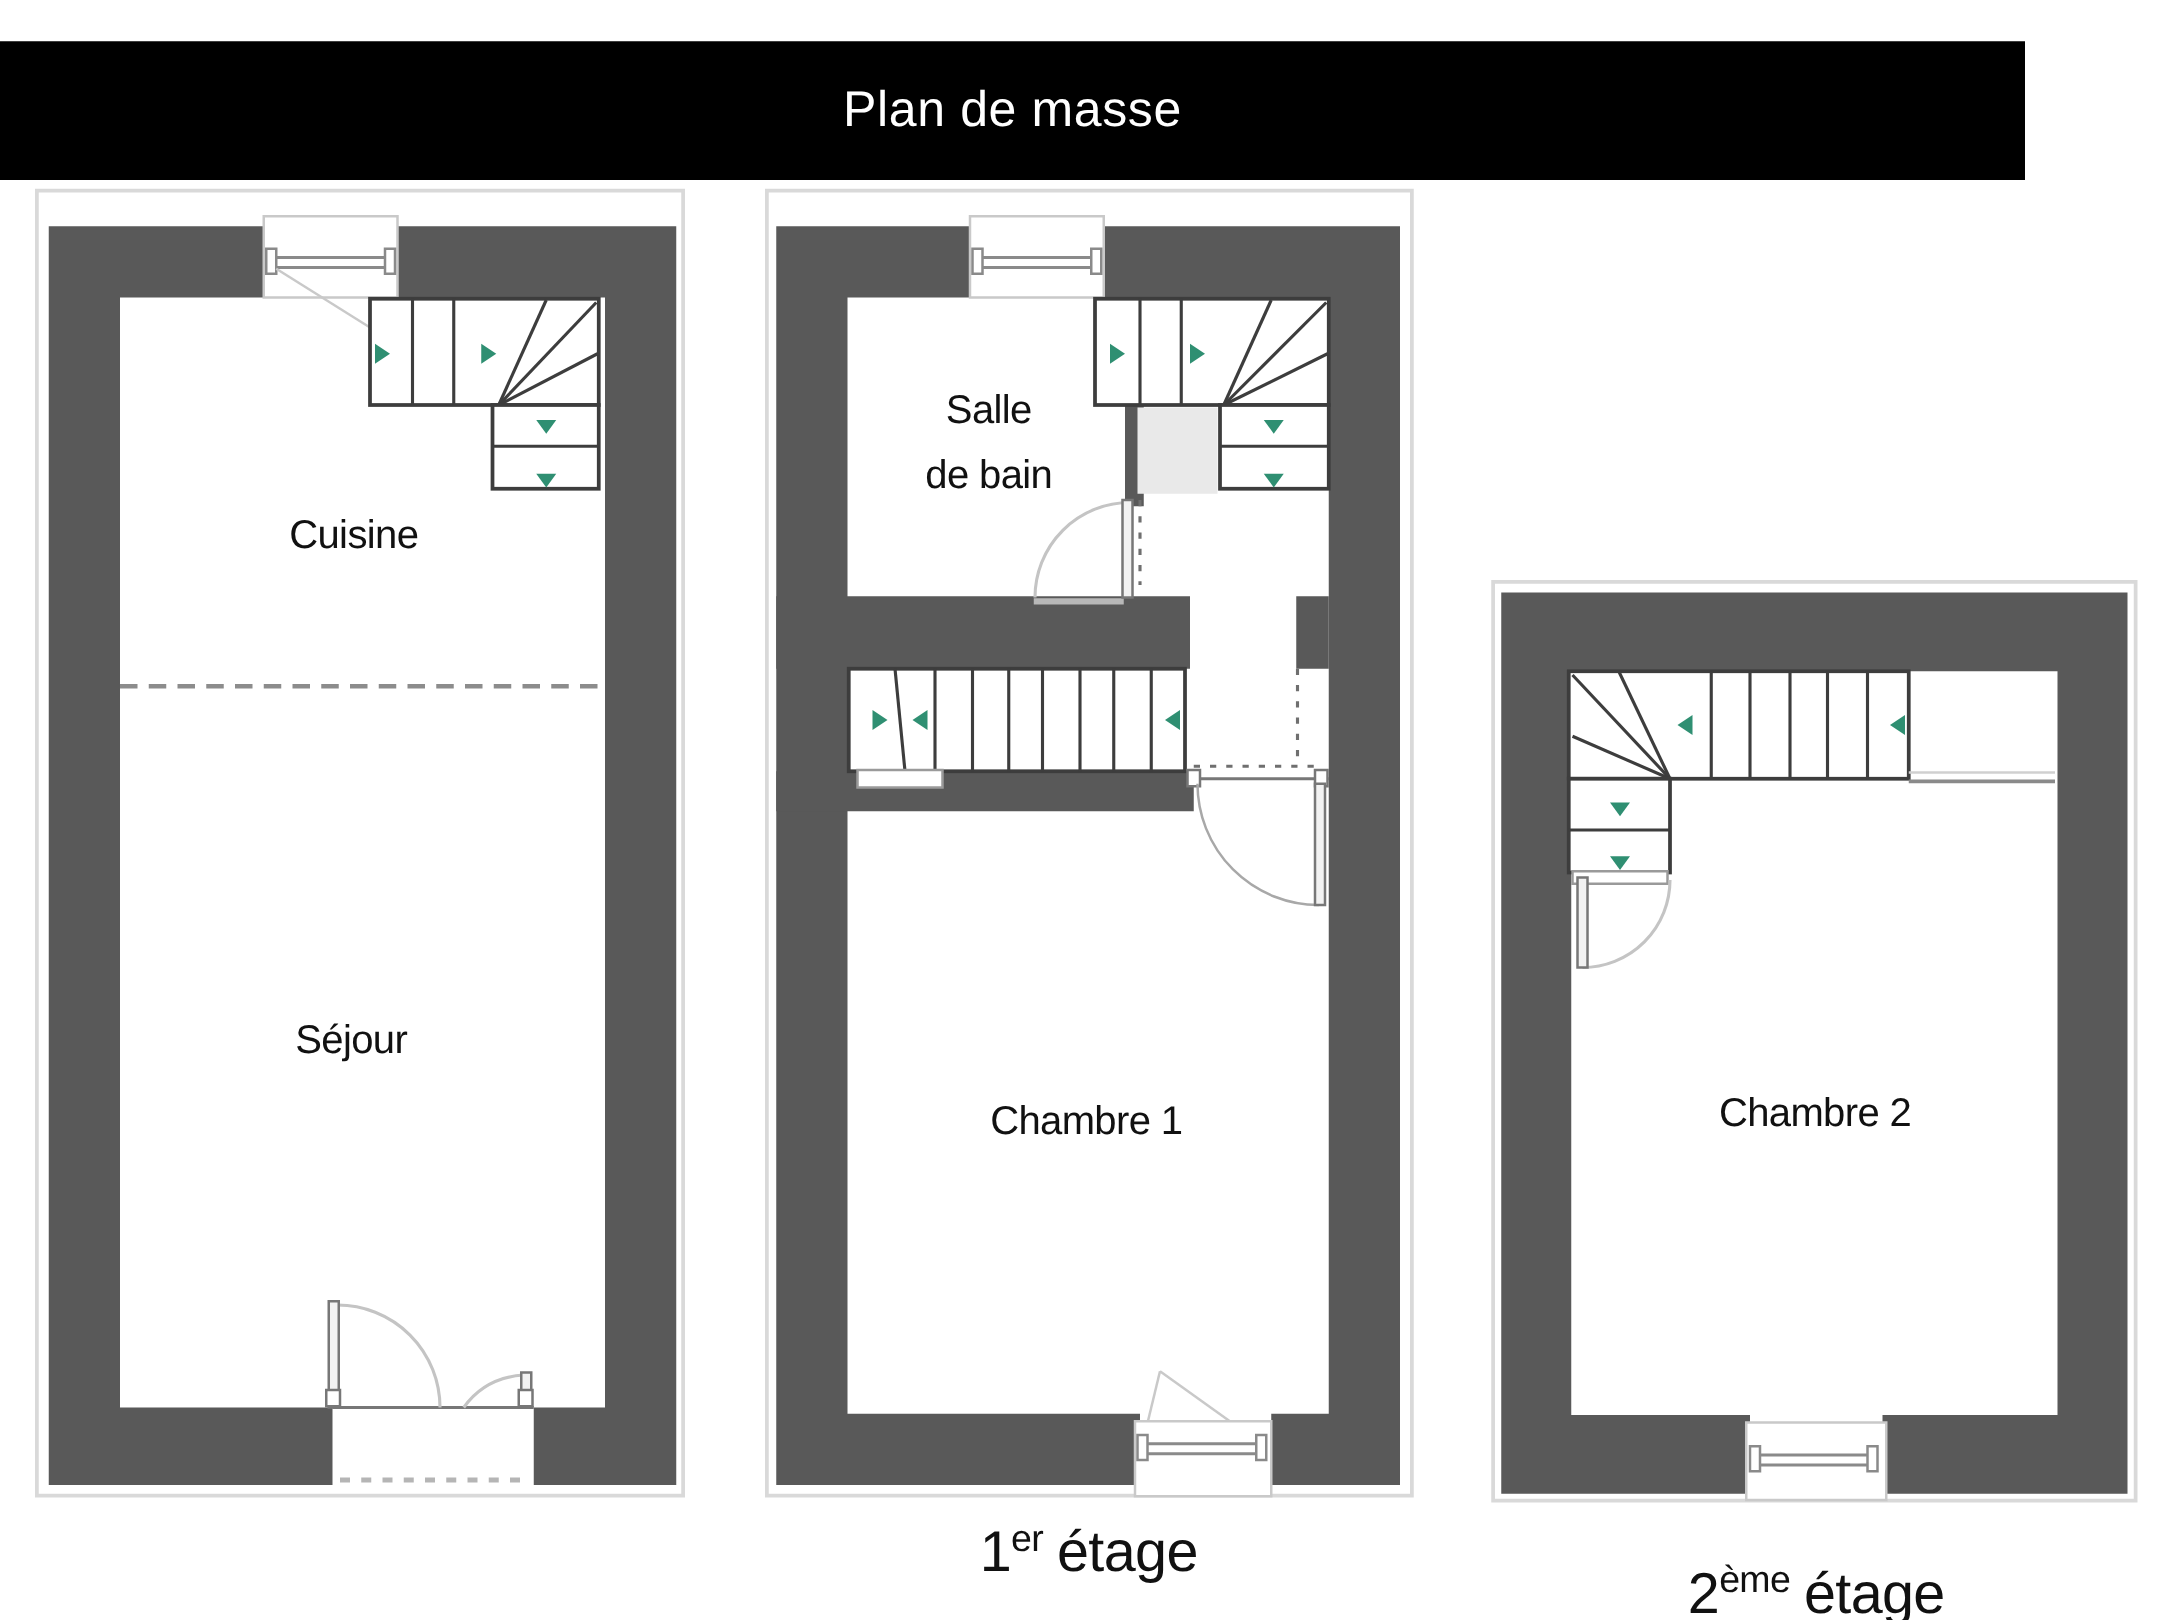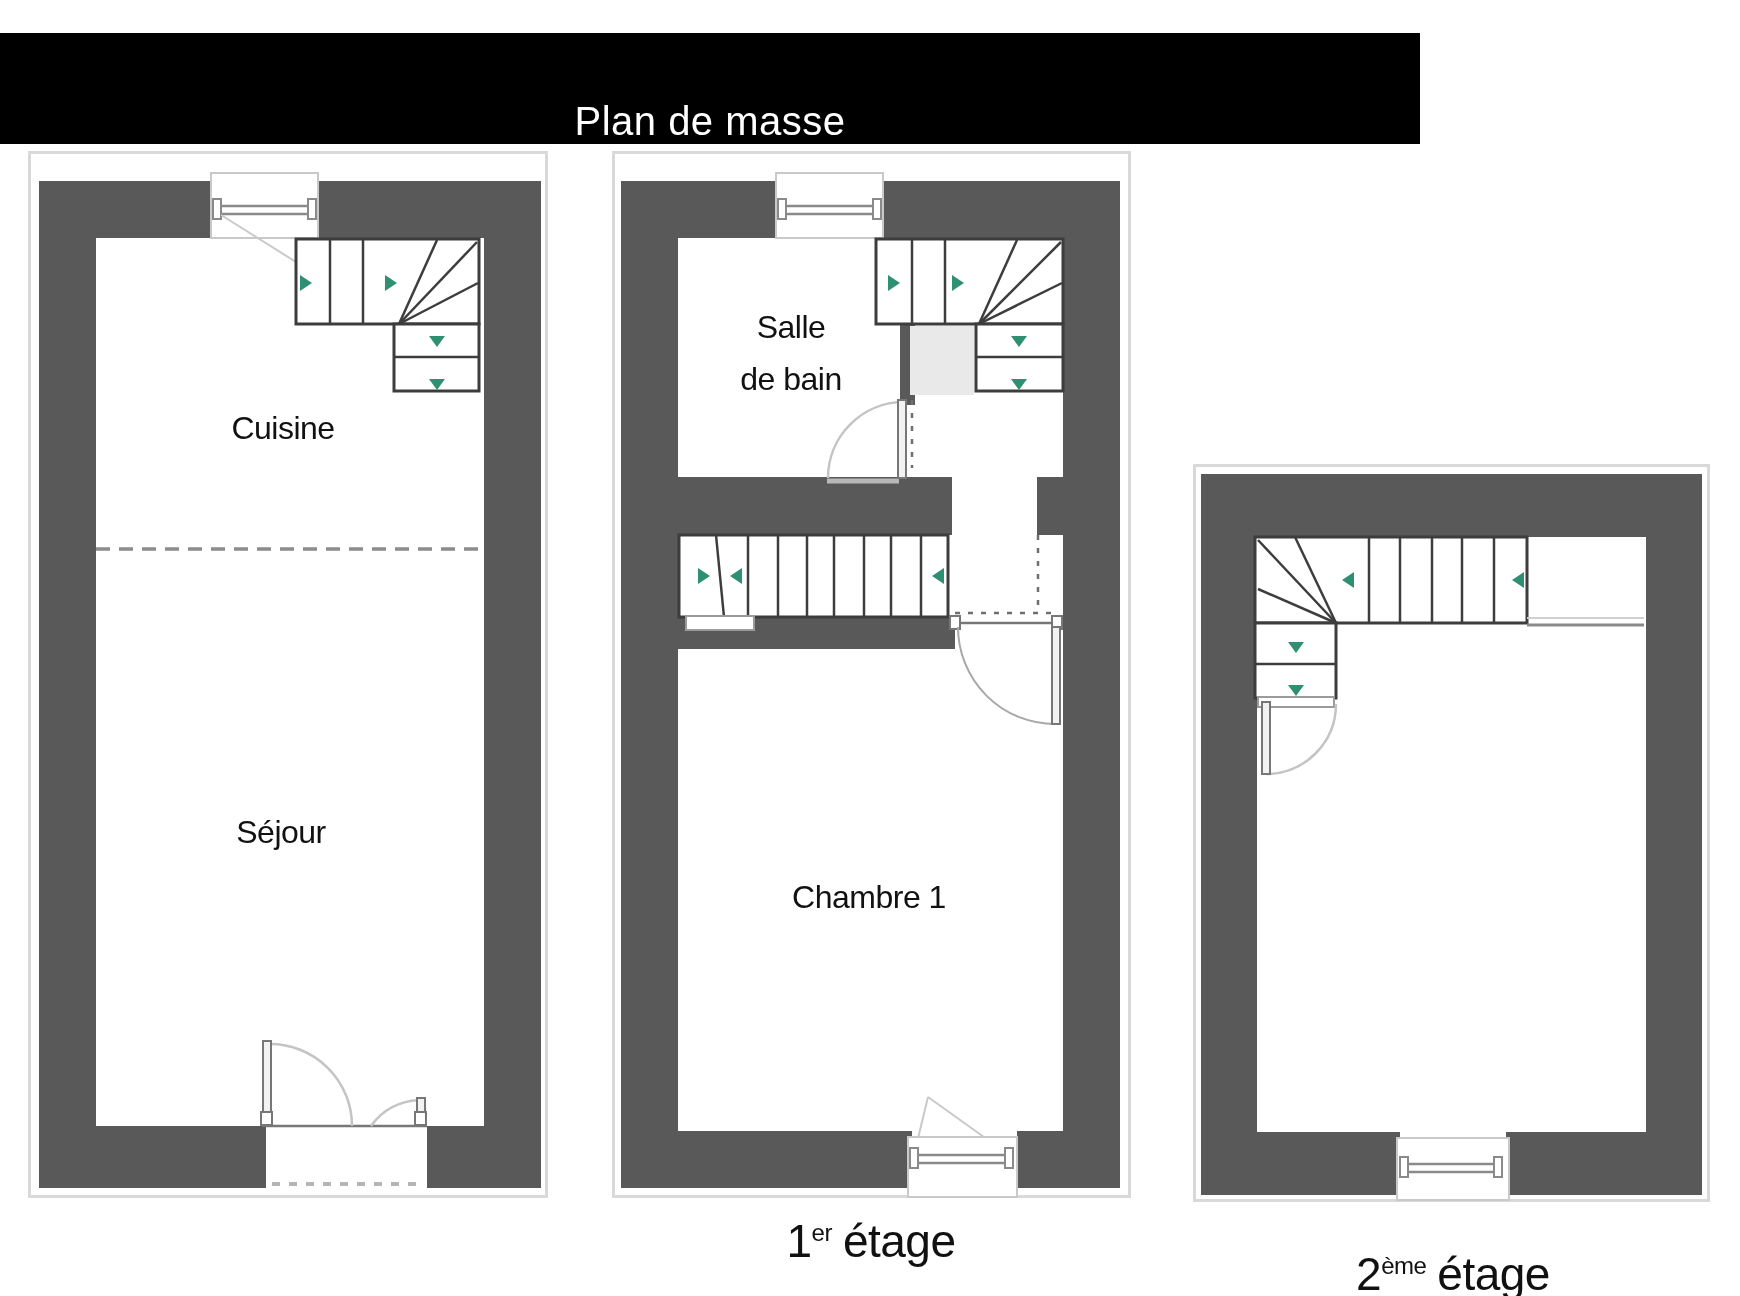--- a/index.html
+++ b/index.html
@@ -1,19 +1,19 @@
 <!DOCTYPE html>
 <html style="--title-bg: #000000; --title-text: #ffffff; --wall: #595959; --frame: #d9d9d9; --stair-outline: #3d3d3d; --arrow-green: #2f8f72; --swing-arc: #c4c4c4; --shade: #e9e9e9; --label-text: #111111;"><head>
 <meta charset="utf-8">
 <style>
   html,body{margin:0;padding:0;background:#ffffff;}
   .stage{position:relative;width:1740px;height:1296px;background:#fff;overflow:hidden;
          font-family:"Liberation Sans", sans-serif;}
-  .title-bar{position:absolute;left:0;top:33px;width:1420px;height:111px;
-             background:var(--title-bg,#000);display:flex;align-items:flex-end;justify-content:center;}
+  .title-bar{position:absolute;left:0;top:33px;width:1620px;height:111px;
+             background:var(--title-bg,#000);display:flex;align-items:center;justify-content:center;}
   .title-text{color:var(--title-text,#fff);font-size:40px;letter-spacing:0.5px;}
   svg.plans{position:absolute;left:0;top:0;width:1740px;height:1296px;}
 
   
   .frame{fill:none;stroke:var(--frame,#d9d9d9);stroke-width:3;}
   .wall{fill:var(--wall,#595959);stroke:none;}
   .gap{fill:#ffffff;stroke:none;}
   .shade{fill:var(--shade,#e9e9e9);stroke:none;}
   .stair{fill:#ffffff;stroke:var(--stair-outline,#3d3d3d);stroke-width:3;}
   .tread{fill:none;stroke:var(--stair-outline,#3d3d3d);stroke-width:2.5;}
@@ -34,21 +34,21 @@
   .arrow{fill:var(--arrow-green,#2f8f72);stroke:none;}
   .landline1{fill:none;stroke:#d0d0d0;stroke-width:2;}
   .landline2{fill:none;stroke:#8a8a8a;stroke-width:3;}
 
   
   .room-label{position:absolute;transform:translate(-50%,-50%);color:var(--label-text,#111);
               font-size:32px;letter-spacing:-0.5px;white-space:nowrap;}
   .room-label .line{display:block;text-align:center;line-height:52px;}
   .caption{position:absolute;transform:translate(-50%,-50%);color:var(--label-text,#111);
            font-size:46px;letter-spacing:-0.5px;white-space:nowrap;text-align:center;}
-  .caption sup{font-size:24px;}
+  .caption sup{font-size:30px;}
   .caption .rest{margin-left:11px;}
   .caption .rest:empty{margin-left:0;}
 </style>
 </head>
 <body>
 
 <div class="stage">
 
   <div class="title-bar">
     <div class="title-text">Plan de masse</div>
@@ -225,20 +225,21 @@
     </g>
   </svg>
 
   <div class="room-label" style="left:283px;top:428px;">Cuisine</div>
   <div class="room-label" style="left:281px;top:832px;">Séjour</div>
   <div class="room-label" style="left:791px;top:353px;">
     <span class="line">Salle</span>
     <span class="line">de bain</span>
   </div>
   <div class="room-label" style="left:869px;top:897px;">Chambre 1</div>
+  <div class="room-label" style="left:1452px;top:890px;">Chambre 2</div>
 
   <div class="caption" style="left:871px;top:1241px;">
     <span>1</span><sup>er</sup><span class="rest">étage</span>
   </div>
   <div class="caption" style="left:1453px;top:1274px;">
     <span>2</span><sup>ème</sup><span class="rest">étage</span>
   </div>
 
 </div>
 

